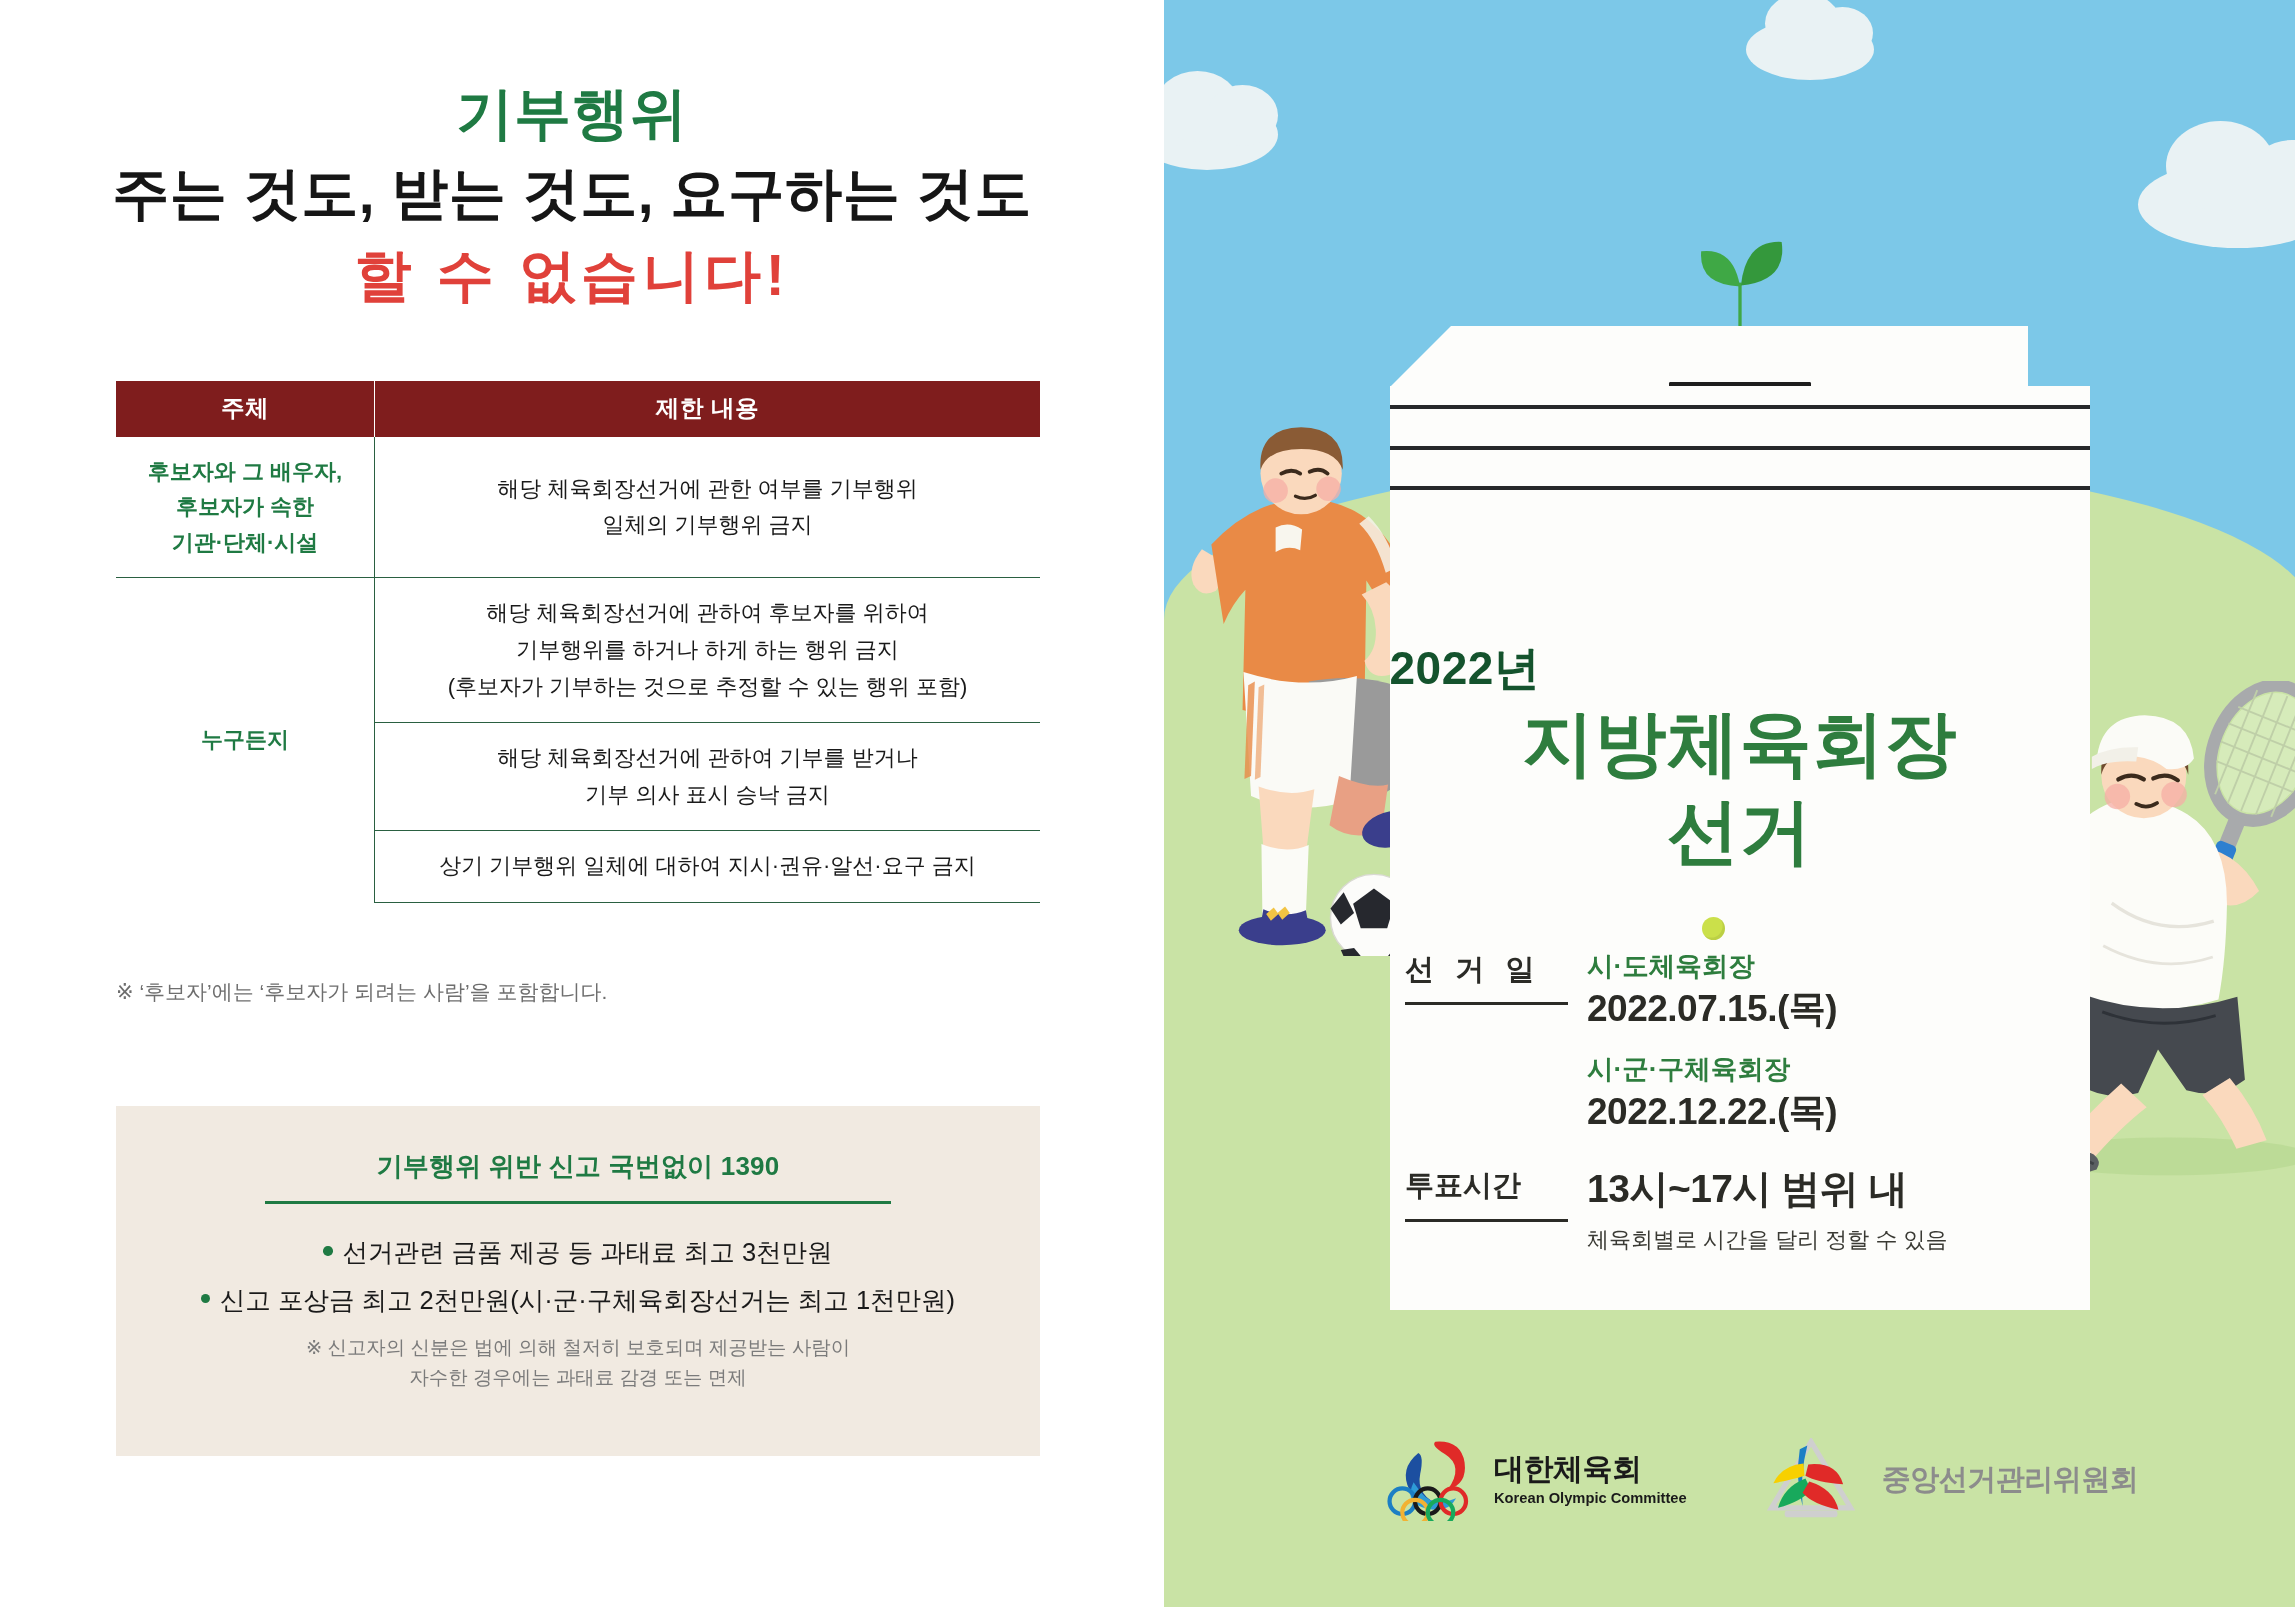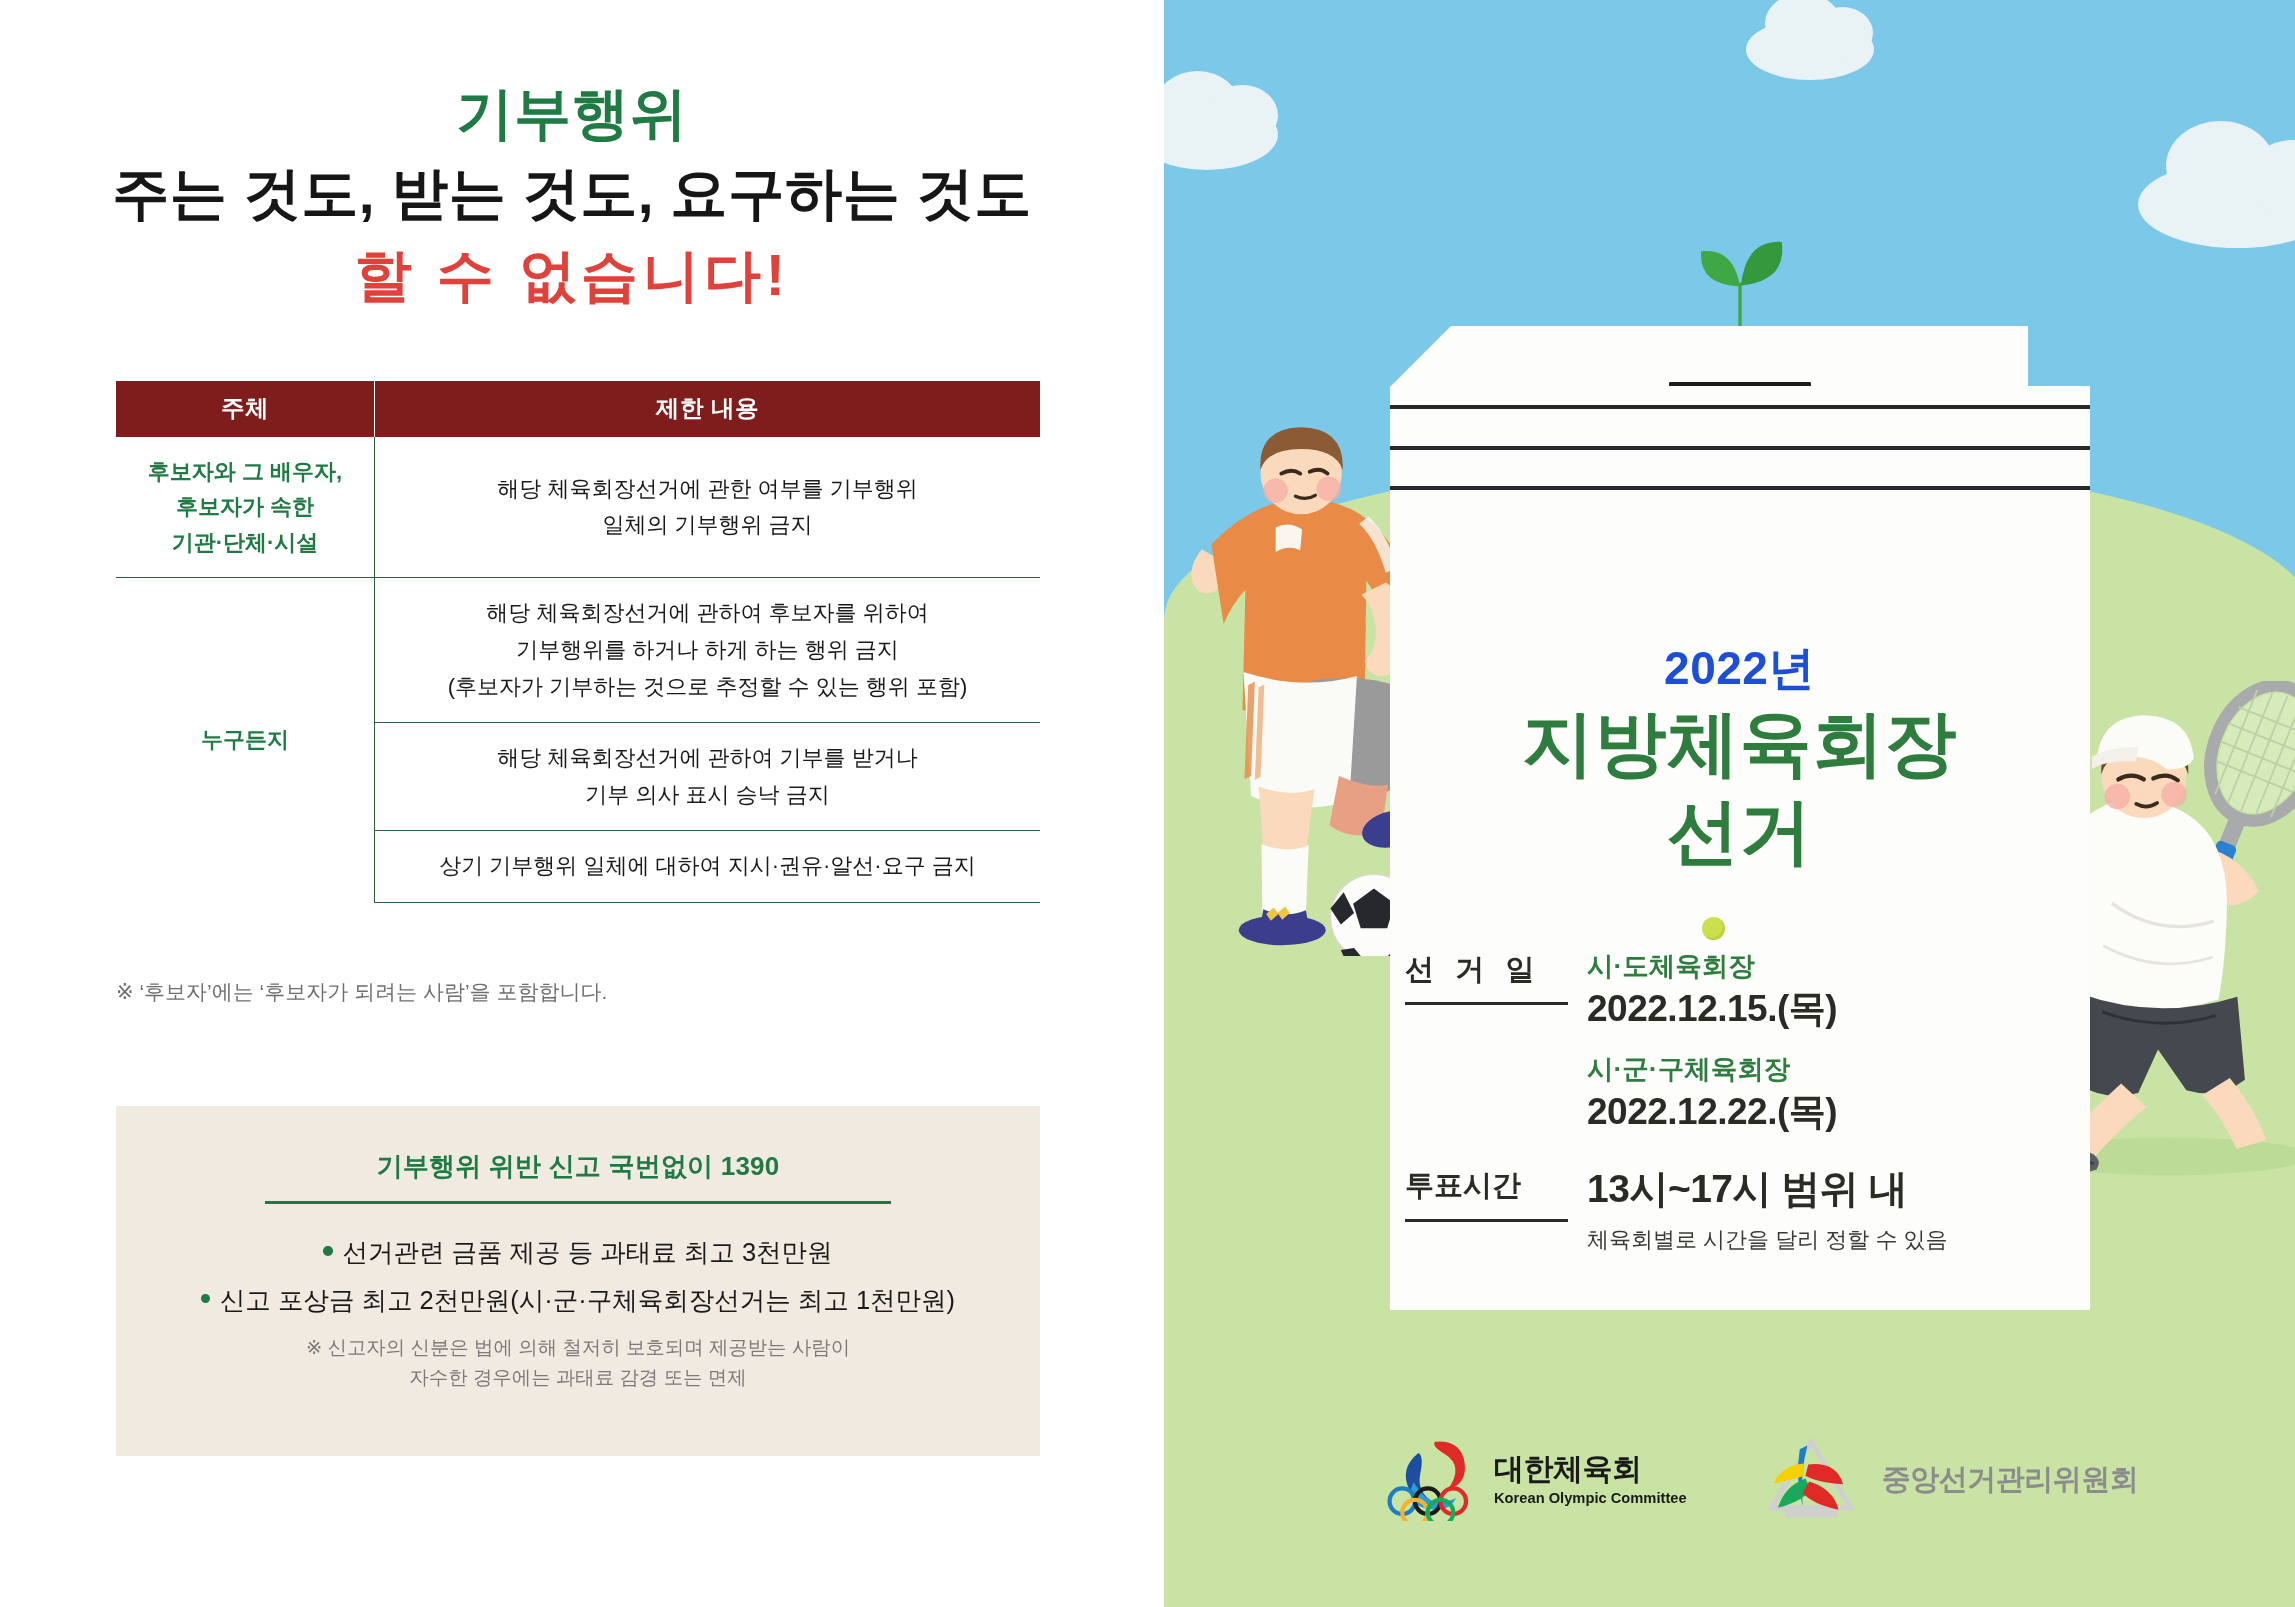--- a/index.html
+++ b/index.html
@@ -229,22 +229,21 @@
   }
   .sprout{
     position:absolute;
     left:50%;transform:translateX(-50%);
     top:-89px;
     width:142px;height:95px;
   }
 
   .bb-year{
     position:absolute;left:0;right:0;top:312px;
-    text-align:center;
-    color:#1d4ed8;
+    color:#14532d;
     font-size:46px;
     font-weight:bold;
     letter-spacing:0.5px;
   }
   .bb-title{
     position:absolute;left:0;right:0;top:374px;
     text-align:center;
     color:#2E7D3E;
     font-size:72px;
     font-weight:bold;
@@ -566,21 +565,21 @@
         <div>선거</div>
       </div>
       <div class="tennisball"></div>
     </div>
 
     <div class="info">
       <div class="inforow">
         <div class="lbl">선 거 일</div>
         <div class="valcol">
           <div class="sub-g">시·도체육회장</div>
-          <div class="big-d">2022.12.15.(목)</div>
+          <div class="big-d">2022.07.15.(목)</div>
           <div class="sub-g">시·군·구체육회장</div>
           <div class="big-d last">2022.12.22.(목)</div>
         </div>
       </div>
 
       <div class="inforow" style="margin-top:31px;">
         <div class="lbl tight">투표시간</div>
         <div class="valcol">
           <div class="big-t">13시~17시 범위 내</div>
           <div class="note-t">체육회별로 시간을 달리 정할 수 있음</div>

